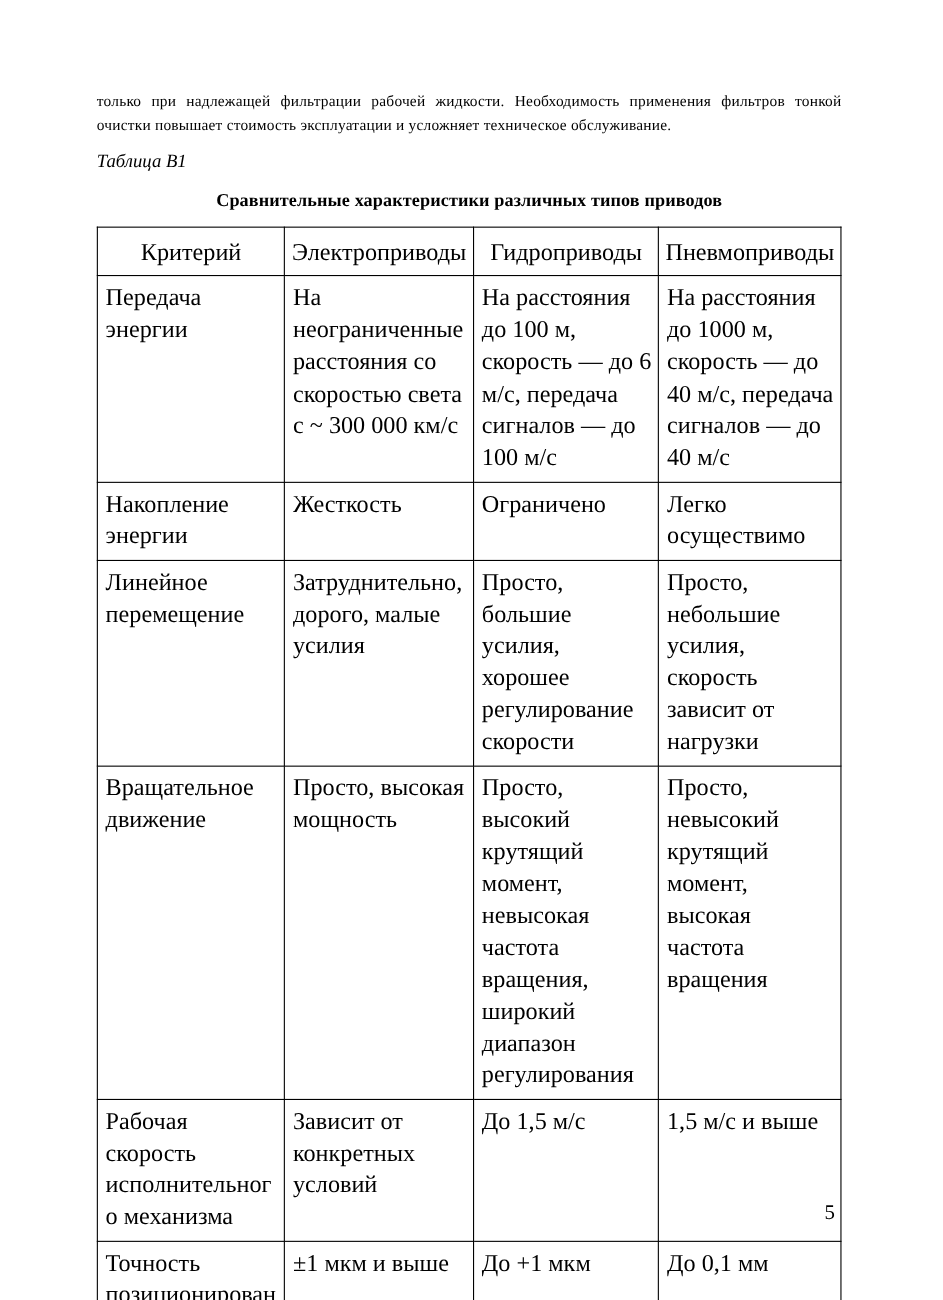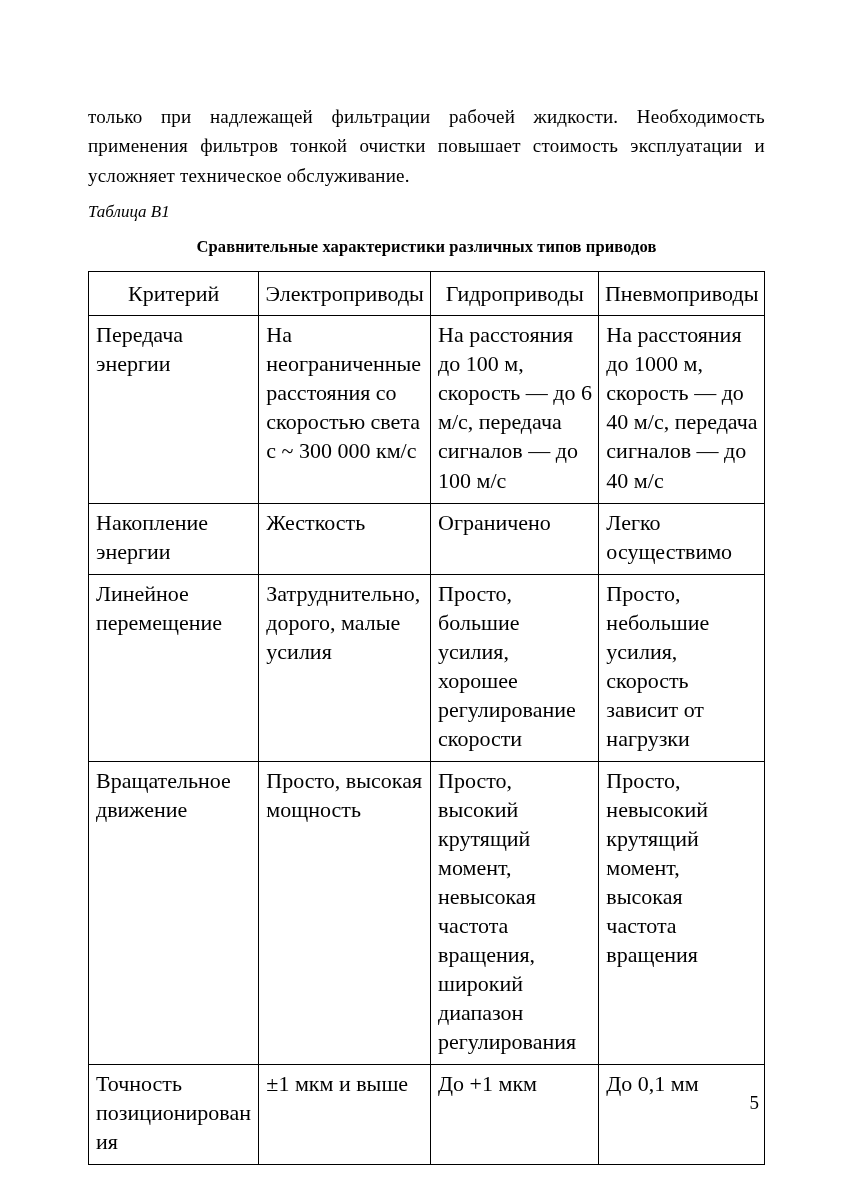--- a/index.html
+++ b/index.html
@@ -13,25 +13,24 @@
     overflow: hidden;
   }
   .page {
     position: absolute;
     top: 0; left: 0;
     width: 857px;
     height: 1182px;
     padding: 82px 92px 0 88px;
   }
   .intro {
-    font-size: 19px;
+    font-size: 14px;
     line-height: 1.55;
     text-align: justify;
     letter-spacing: 0.2px;
-    margin-top: 20px;
   }
   .table-label {
     margin-top: 12px;
     font-style: italic;
     font-size: 17px;
     padding-right: 2px;
   }
   .table-title {
     margin-top: 15px;
     text-align: center;
@@ -115,20 +114,26 @@
         <td>Просто, большие усилия, хорошее регулирование скорости</td>
         <td>Просто, небольшие усилия, скорость зависит от нагрузки</td>
       </tr>
       <tr>
         <td>Вращательное движение</td>
         <td>Просто, высокая мощность</td>
         <td>Просто, высокий крутящий момент, невысокая частота вращения, широкий диапазон регулирования</td>
         <td>Просто, невысокий крутящий момент, высокая частота вращения</td>
       </tr>
       <tr>
+        <td>Рабочая скорость исполнительного механизма</td>
+        <td>Зависит от конкретных условий</td>
+        <td>До 1,5 м/с</td>
+        <td>1,5 м/с и выше</td>
+      </tr>
+      <tr>
         <td>Точность позиционирования</td>
         <td>±1 мкм и выше</td>
         <td>До +1 мкм</td>
         <td>До 0,1 мм</td>
       </tr>
     </tbody>
   </table>
 
   <div class="page-number">5</div>
 

